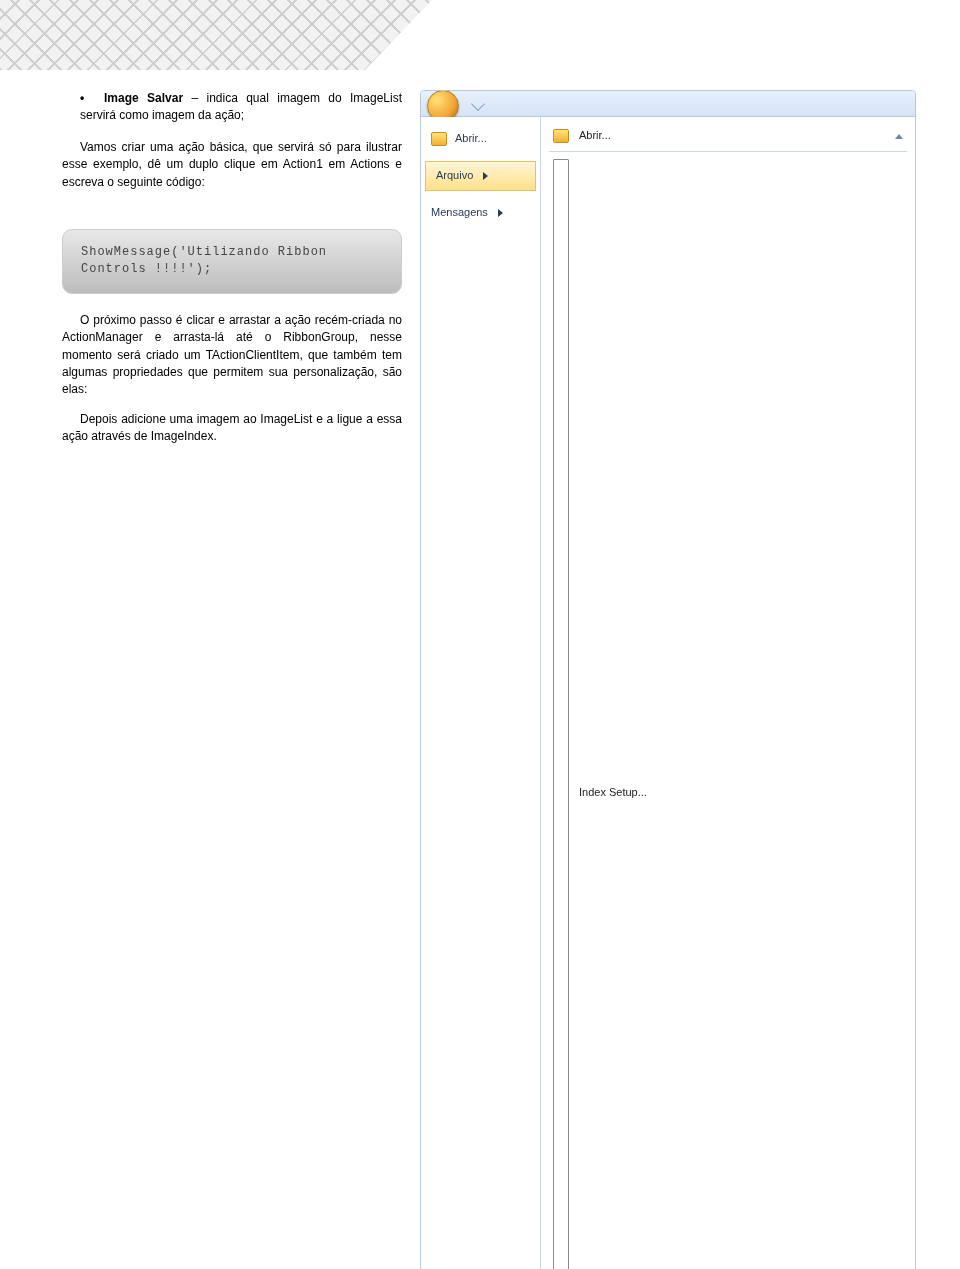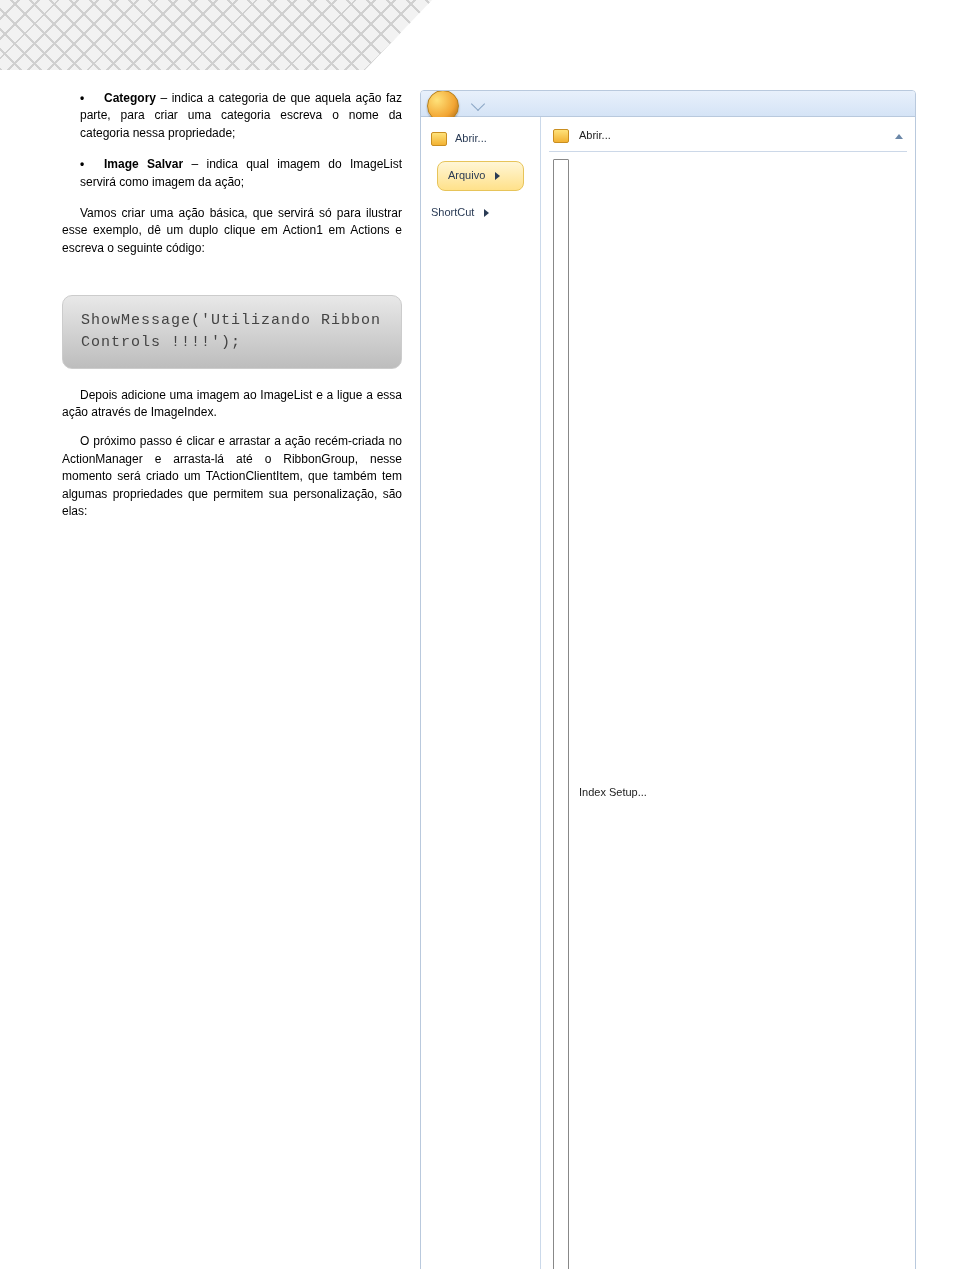--- a/index.html
+++ b/index.html
@@ -41,21 +41,21 @@
     font-weight: bold;
   }
   .bterm { font-weight: bold; }
   p.body { margin-bottom: 12px; text-align: justify; text-indent: 18px; }
   .codebox {
     border-radius: 10px;
     background: linear-gradient(#e8e8e8, #bdbdbd);
     padding: 14px 18px;
     margin: 8px 0 18px 0;
     font-family: "Courier New", monospace;
-    font-size: 15px;
+    font-size: 12px;
     color: #444;
     border: 1px solid #ccc;
     letter-spacing: 1px;
   }
   .shot {
     border: 1px solid #b9c9dd;
     background: #f4f8fc;
     border-radius: 4px;
     margin-bottom: 4px;
     overflow: hidden;
@@ -92,22 +92,22 @@
     display: flex;
     align-items: center;
     gap: 8px;
     padding: 6px 10px;
     font-size: 11px;
     color: #2a3b55;
   }
   .shot .leftpanel .menuitem.selected {
     background: linear-gradient(#fff6d6, #ffe18a);
     border: 1px solid #e7c45a;
-    border-radius: 8px;
-    margin: 0 16px;
+    border-radius: 0;
+    margin: 0 4px;
   }
   .ficon { width:16px;height:14px;display:inline-block;}
   .ficon.folder { background: linear-gradient(#ffe27a,#f2b233); border:1px solid #c98e20; border-radius:2px;}
   .ficon.disk { background: linear-gradient(#b4cff1,#6e98d2); border:1px solid #4a72a6; border-radius:2px; position:relative;}
   .ficon.disk::after{content:"";position:absolute;left:3px;top:1px;width:8px;height:5px;background:#fff;}
   .ficon.page { background:#fff;border:1px solid #888;border-radius:1px;}
   .arrow-r {width:0;height:0;border-top:4px solid transparent;border-bottom:4px solid transparent;border-left:5px solid #2a3b55;display:inline-block;margin-left:2px;}
   .shot .rightpanel {
     flex:1;
     background: #fff;
@@ -122,31 +122,30 @@
 </style>
 </head>
 <body>
 
 <div class="page">
   <div class="top-pattern"></div>
 
   <div class="content">
     <div class="leftcol">
       <ul class="bullets">
-        <li><span class="bterm">Category</span><span> – indica a categoria de que aquela ação faz parte, para criar uma categoria escreva o nome da categoria nessa propriedade;</span></li>
         <li><span class="bterm">Image Salvar</span><span> – indica qual imagem do ImageList servirá como imagem da ação;</span></li>
       </ul>
       <p class="body">Vamos criar uma ação básica, que servirá só para ilustrar esse exemplo, dê um duplo clique em Action1 em Actions e escreva o seguinte código:</p>
 
       <div style="height:18px"></div>
 
       <div class="codebox">ShowMessage('Utilizando Ribbon Controls !!!!');</div>
 
+      <p class="body">O próximo passo é clicar e arrastar a ação recém-criada no ActionManager e arrasta-lá até o RibbonGroup, nesse momento será criado um TActionClientItem, que também tem algumas propriedades que permitem sua personalização, são elas:</p>
       <p class="body">Depois adicione uma imagem ao ImageList e a ligue a essa ação através de ImageIndex.</p>
-      <p class="body">O próximo passo é clicar e arrastar a ação recém-criada no ActionManager e arrasta-lá até o RibbonGroup, nesse momento será criado um TActionClientItem, que também tem algumas propriedades que permitem sua personalização, são elas:</p>
     </div>
 
     <div class="rightcol">
 
       <div class="shot">
         <div class="titlebar">
           <div class="orb"></div>
           <div class="qat"></div>
         </div>
         <div class="ribbonarea">
@@ -155,21 +154,21 @@
               <span class="ficon folder"></span>
               <span>Abrir...</span>
             </div>
             <div style="height:8px"></div>
             <div class="menuitem selected">
               <span>Arquivo</span>
               <span class="arrow-r"></span>
             </div>
             <div style="height:8px"></div>
             <div class="menuitem">
-              <span>ShortCut</span>
+              <span>Mensagens</span>
               <span class="arrow-r"></span>
             </div>
           </div>
           <div class="rightpanel">
             <div class="ritem">
               <span class="ficon folder"></span>
               <span>Abrir...</span>
               <span style="margin-left:auto"><span class="chevdown" style="transform:rotate(180deg);display:inline-block"></span></span>
             </div>
             <div class="sep"></div>

